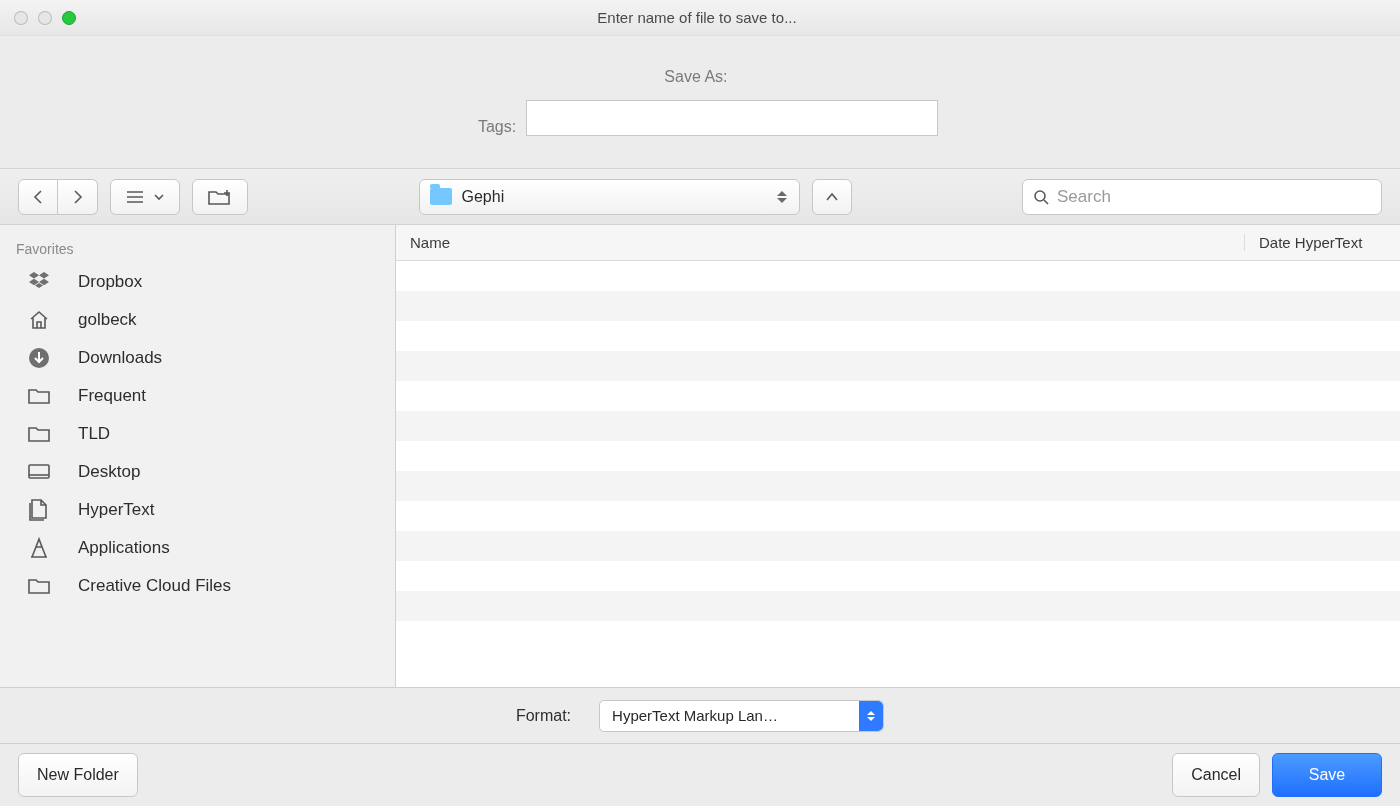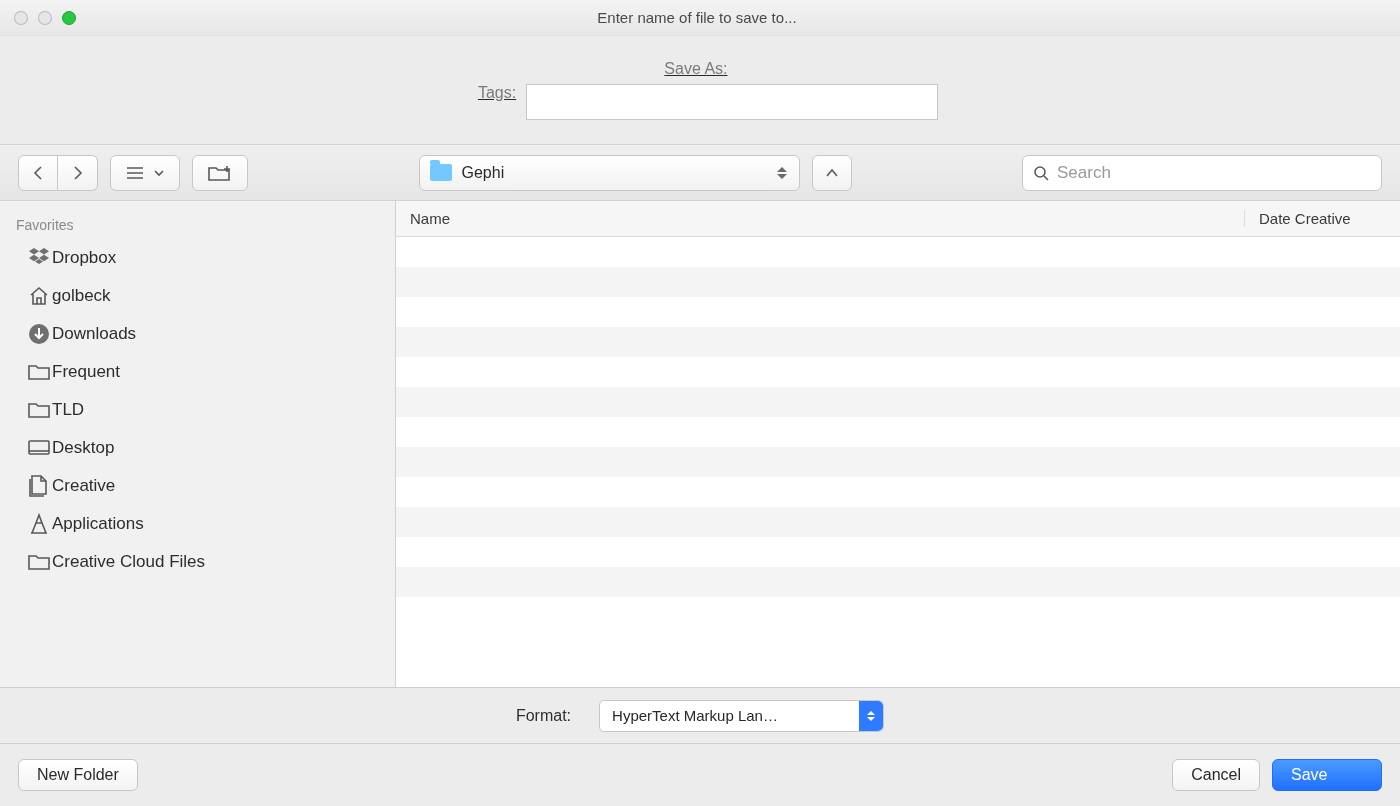--- a/index.html
+++ b/index.html
@@ -10,21 +10,21 @@
   .titlebar { height: 36px; display: flex; align-items: center; position: relative; border-bottom: 1px solid rgba(0,0,0,.08); background: linear-gradient(#f3f3f3,#e7e7e7); }
   .traffic { display: flex; gap: 10px; margin-left: 14px; }
   .tl { width: 14px; height: 14px; border-radius: 50%; border: 1px solid rgba(0,0,0,.18); }
   .tl.close { background: #e6e6e6; }
   .tl.min { background: #e6e6e6; }
   .tl.zoom { background: #28c840; border-color: #1aa52f; }
   .title { position: absolute; left: 0; right: 6px; text-align: center; font-size: 15px; color: #4a4a4a; }
 
   
   .save-area { padding: 18px 0 18px 0; border-bottom: 1px solid rgba(0,0,0,.10); }
-  .row { display: flex; align-items: flex-start; justify-content: center; gap: 10px; margin: 6px 0; text-decoration: underline; }
+  .row { display: flex; align-items: flex-end; justify-content: center; gap: 10px; margin: 14px 0; }
   .row label { width: 520px; text-align: right; font-size: 16px; color: #7a7a7a; }
   .textfield { width: 415px; height: 36px; background: #fff; border: 1px solid #c8c8c8; border-radius: 0px; padding: 4px 8px; font-size: 17px; }
   .textfield.focused { outline: none; border: 1px solid #c8c8c8; box-shadow: 0 0 0 4px rgba(56,131,243,.55); }
   .filename-sel { background: #b3d7ff; padding: 0 1px; }
   .spacer-right { width: 455px; }
 
   
   .pathbar { height: 56px; display: flex; align-items: center; padding: 0 18px; gap: 12px; border-bottom: 1px solid rgba(0,0,0,.12); background: linear-gradient(#efefef,#e6e6e6); }
   .seg { display: flex; }
   .btn { height: 36px; min-width: 40px; padding: 0 10px; background: linear-gradient(#ffffff,#f2f2f2); border: 1px solid #c7c7c7; border-radius: 6px; display: inline-flex; align-items: center; justify-content: center; font-size: 15px; color: #333; gap: 6px; cursor: default; }
@@ -42,43 +42,43 @@
   .stepper .dn { border-top:5px solid #6b6b6b; }
   .collapse-btn { width: 38px; }
   .searchwrap { width: 360px; height: 36px; background: #fff; border: 1px solid #c7c7c7; border-radius: 6px; display: flex; align-items: center; padding: 0 10px; gap: 8px; }
   .searchwrap input { border: none; outline: none; font-size: 17px; flex: 1; background: transparent; color: #333; }
   .searchwrap input::placeholder { color: #9a9a9a; }
 
   
   .browser { flex: 1; display: flex; min-height: 0; border-bottom: 1px solid rgba(0,0,0,.12); }
   .sidebar { width: 396px; background: #f1f1f1; border-right: 1px solid #d0d0d0; padding: 10px 0; overflow: auto; }
   .sb-header { font-size: 14px; color: #8a8a8a; padding: 6px 16px 6px 16px; }
-  .sb-item { display: flex; align-items: center; gap: 2px; padding: 8px 16px 8px 28px; font-size: 17px; color: #2d2d2d; }
+  .sb-item { display: flex; align-items: center; gap: 28px; padding: 8px 16px 8px 28px; font-size: 17px; color: #2d2d2d; }
   .sb-item .ic { width: 22px; height: 22px; color: #6f6f6f; display:flex; align-items:center; justify-content:center; }
   .filelist { flex: 1; display: flex; flex-direction: column; background: #fff; }
   .cols { height: 36px; display: flex; align-items: center; background: #f6f6f6; border-bottom: 1px solid #dcdcdc; font-size: 15px; color: #3a3a3a; }
   .cols .c1 { flex: 1; padding-left: 14px; }
   .cols .c2 { width: 156px; padding-left: 14px; border-left: 1px solid #dcdcdc; }
   .rows { flex: 1; overflow: hidden; }
   .frow { height: 30px; }
   .frow:nth-child(even) { background: #f4f4f4; }
 
   
   .formatbar { height: 56px; display: flex; align-items: center; justify-content: center; gap: 28px; border-bottom: 1px solid rgba(0,0,0,.12); background: #ececec; }
   .formatbar label { font-size: 16px; color: #2f2f2f; }
   .popup { height: 32px; width: 285px; background: #fff; border: 1px solid #c7c7c7; border-radius: 5px; display: flex; align-items: center; position: relative; padding: 0 36px 0 12px; font-size: 15px; white-space: nowrap; overflow: hidden; text-overflow: ellipsis; }
   .popup .cap { position:absolute; right:0; top:0; bottom:0; width:24px; background:#2f7bff; border-radius: 0 5px 5px 0; display:flex; flex-direction:column; align-items:center; justify-content:center; gap:2px; }
   .popup .cap span { width:0; height:0; border-left:4px solid transparent; border-right:4px solid transparent; }
   .popup .cap .u { border-bottom:4px solid #fff; }
   .popup .cap .d { border-top:4px solid #fff; }
 
   
   .actionbar { height: 62px; display: flex; align-items: center; padding: 0 18px; background: #ececec; }
-  .push { height: 32px; padding: 0 18px; border-radius: 6px; border: 1px solid #c7c7c7; background: linear-gradient(#ffffff,#f3f3f3); font-size: 16px; display: inline-flex; align-items: center; }
-  .push.default { background: linear-gradient(#4c9bff,#1f6fff); border-color: #1f6fff; color: #fff; min-width: 110px; }
+  .push { height: 44px; padding: 0 18px; border-radius: 6px; border: 1px solid #c7c7c7; background: linear-gradient(#ffffff,#f3f3f3); font-size: 16px; display: inline-flex; align-items: center; }
+  .push.default { background: linear-gradient(#4c9bff,#1f6fff); border-color: #1f6fff; color: #fff; min-width: 110px; justify-content: center; }
 
   
   .icon-stroke { stroke: #595959; stroke-width: 1.6; fill: none; }
 </style>
 </head>
 <body>
 
 <div class="window">
 
   <div class="titlebar">
@@ -217,21 +217,21 @@
         <span>Desktop</span>
       </div>
 
       <div class="sb-item">
         <span class="ic">
           <svg width="20" height="22" viewBox="0 0 20 22">
               <path class="icon-stroke" d="M3 1 H12 L17 6 V19 H3 Z M12 1 V6 H17"></path>
               <path class="icon-stroke" d="M1 4 V21 H15"></path>
             </svg>
         </span>
-        <span>Creative</span>
+        <span>HyperText</span>
       </div>
 
       <div class="sb-item">
         <span class="ic">
           <svg width="22" height="22" viewBox="0 0 22 22">
               <path class="icon-stroke" d="M11 2 L14 10 H8 Z M4 20 L8 10 M18 20 L14 10 M3 20 H19"></path>
             </svg>
         </span>
         <span>Applications</span>
       </div>
@@ -242,21 +242,21 @@
               <path class="icon-stroke" d="M1 3 H8 L10 5 H21 V16 H1 Z"></path>
             </svg>
         </span>
         <span>Creative Cloud Files</span>
       </div>
     </div>
 
     <div class="filelist">
       <div class="cols">
         <div class="c1">Name</div>
-        <div class="c2">Date Creative</div>
+        <div class="c2">Date HyperText</div>
       </div>
       <div class="rows">
         <div class="frow"></div>
         <div class="frow"></div>
         <div class="frow"></div>
         <div class="frow"></div>
         <div class="frow"></div>
         <div class="frow"></div>
         <div class="frow"></div>
         <div class="frow"></div>

